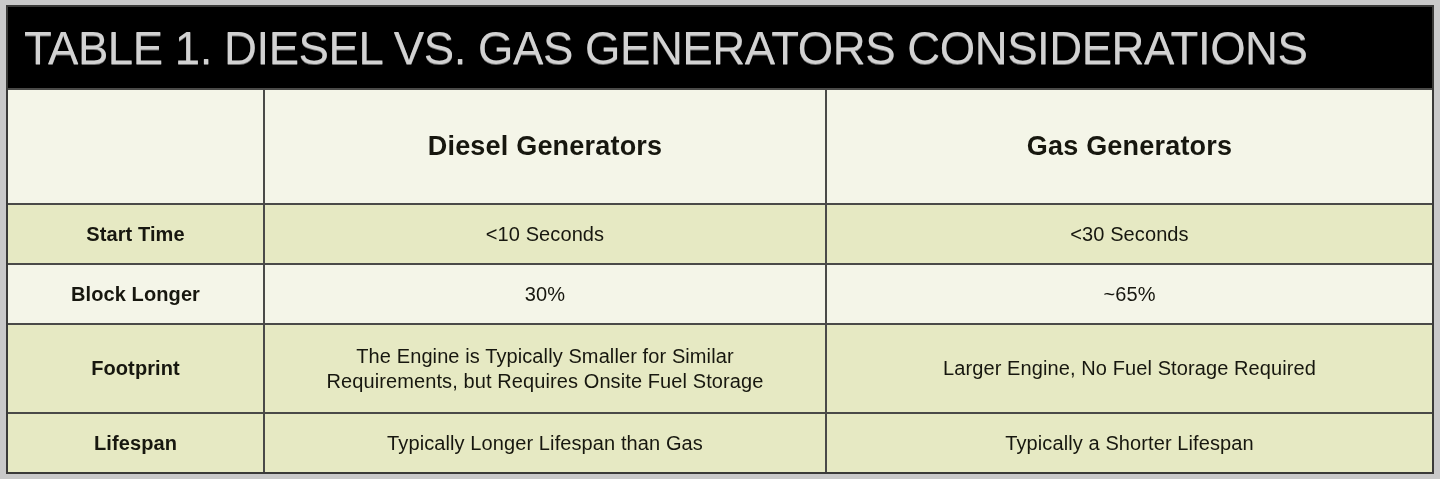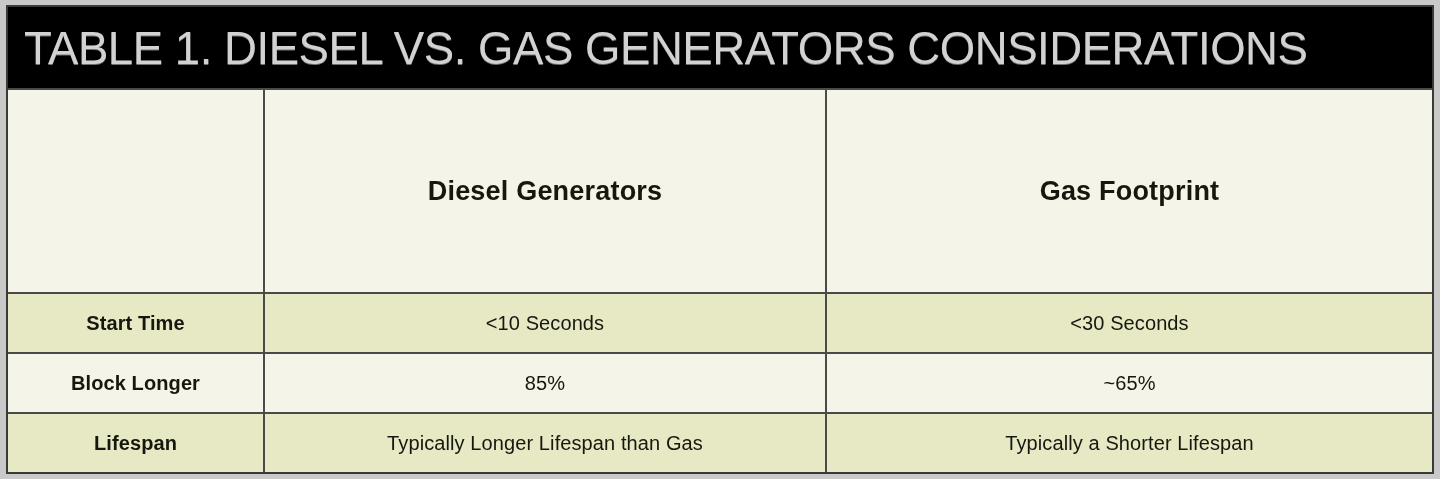--- a/index.html
+++ b/index.html
@@ -121,35 +121,40 @@
     <table class="gen-table">
       <colgroup>
         <col class="c-label">
         <col class="c-diesel">
         <col class="c-gas">
       </colgroup>
       <tbody>
         <tr class="hdr">
           <td></td>
           <td>Diesel Generators</td>
-          <td>Gas Footprint</td>
+          <td>Gas Generators</td>
         </tr>
 
         <tr class="row-shade short">
           <td class="rowlabel">Start Time</td>
           <td>&lt;10 Seconds</td>
           <td>&lt;30 Seconds</td>
         </tr>
 
         <tr class="row-light short">
           <td class="rowlabel">Block Longer</td>
-          <td>85%</td>
+          <td>30%</td>
           <td>~65%</td>
         </tr>
 
+        <tr class="row-shade tall">
+          <td class="rowlabel">Footprint</td>
+          <td>The Engine is Typically Smaller for Similar Requirements, but Requires Onsite Fuel Storage</td>
+          <td>Larger Engine, No Fuel Storage Required</td>
+        </tr>
 
 
         <tr class="row-shade short">
           <td class="rowlabel">Lifespan</td>
           <td>Typically Longer Lifespan than Gas</td>
           <td>Typically a Shorter Lifespan</td>
         </tr>
       </tbody>
     </table>
 

